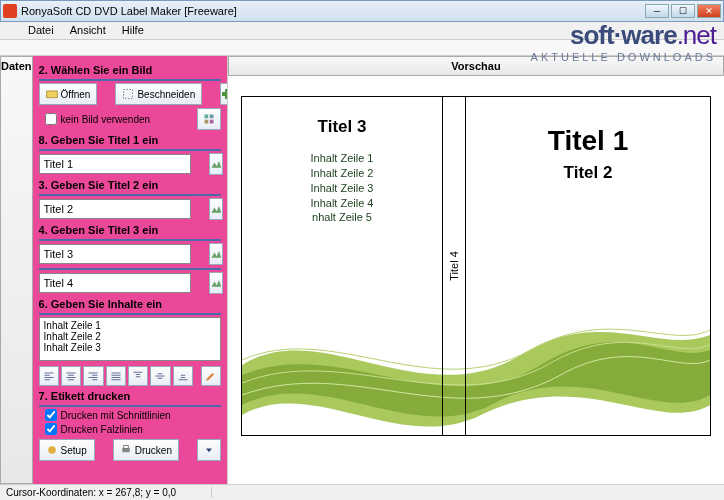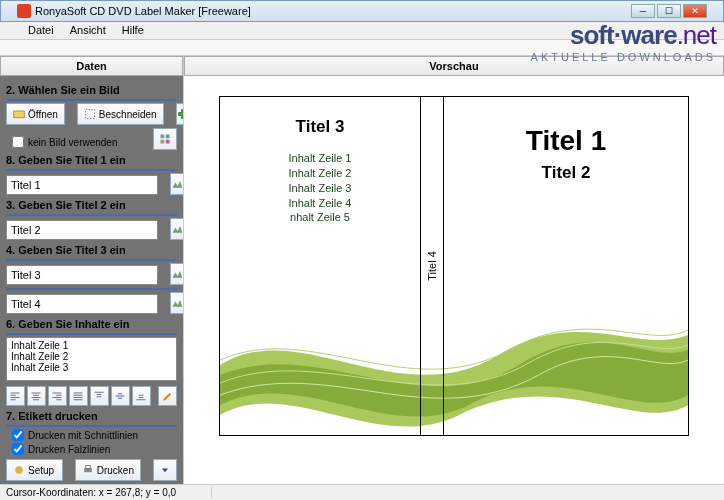--- a/index.html
+++ b/index.html
@@ -1,42 +1,42 @@
 <!DOCTYPE html>
 <html><head>
 <meta charset="utf-8">
 <style>
 * { box-sizing: border-box; margin: 0; padding: 0; font-family: Tahoma, sans-serif; }
 body { background: #fff; width: 724px; height: 500px; overflow: hidden; position: relative; }
 
-.titlebar { height: 22px; background: linear-gradient(#e8f0f8,#d0e0f0); border: 1px solid #7a9ac0; display: flex; align-items: center; padding: 0 16px; font-size: 11px; }
+.titlebar { height: 22px; background: linear-gradient(#e8f0f8,#d0e0f0); border: 1px solid #7a9ac0; display: flex; align-items: center; padding: 0 2px; font-size: 11px; }
 .titlebar .icon { width: 14px; height: 14px; background: #e04020; border-radius: 2px; margin-right: 4px; }
 .titlebar .title { flex: 1; color: #000; }
 .winbtns { display: flex; gap: 2px; }
 .winbtn { width: 24px; height: 14px; border: 1px solid #8aa; background: linear-gradient(#f0f8ff,#c0d8e8); font-size: 9px; display: flex; align-items: center; justify-content: center; }
 .winbtn.close { background: linear-gradient(#f08060,#d04020); color: #fff; }
 
 .menubar { height: 18px; background: #f0f0f0; border-bottom: 1px solid #ccc; display: flex; font-size: 11px; padding-left: 20px; }
 .menubar span { padding: 2px 8px; cursor: default; }
 
 .watermark { position: absolute; right: 8px; top: 20px; text-align: right; z-index: 100; pointer-events: none; }
 .watermark .logo { font-size: 26px; font-weight: bold; color: #3a4a7a; letter-spacing: -1px; }
 .watermark .logo .dot { color: #3a4a7a; }
 .watermark .logo .net { color: #4c1d95; font-weight: normal; }
 .watermark .sub { font-size: 11px; color: #6a7a9a; letter-spacing: 3px; }
 
 .toolbar { height: 16px; border-bottom: 1px solid #ccc; background: #f8f8f8; }
 
 .main { display: flex; height: 428px; }
 .panel-head { background: linear-gradient(#f8f8f8,#e8e8e8); border: 1px solid #aaa; text-align: center; font-size: 11px; font-weight: bold; padding: 3px 0; }
 
-.left { width: 184px; border-right: 1px solid #ccc; background: #737373; display: flex; flex-direction: column; }
+.left { width: 228px; border-right: 1px solid #ccc; background: #ec4899; display: flex; flex-direction: row; }
 .left-body { padding: 4px 6px; font-size: 11px; overflow: hidden; }
 .sect-label { font-weight: bold; font-size: 11px; margin: 4px 0 3px 0; }
-.row { display: flex; gap: 12px; align-items: flex-end; margin-bottom: 3px; }
+.row { display: flex; gap: 18px; align-items: center; margin-bottom: 3px; }
 .btn { height: 22px; border: 1px solid #9ab; background: linear-gradient(#fdfdfd,#e8eef6); font-size: 10px; padding: 0 6px; display: flex; align-items: center; gap: 3px; cursor: default; }
 .btn svg { width: 12px; height: 12px; }
 .iconbtn { width: 24px; height: 22px; padding: 0; justify-content: center; }
 .input { height: 20px; border: 1px solid #888; background: #fff; padding: 0 4px; font-size: 11px; flex: 1; }
 .textarea { width: 100%; height: 44px; border: 1px solid #888; background: #fff; padding: 2px 4px; font-size: 10px; resize: none; white-space: pre; }
 .chk { display: flex; align-items: center; gap: 4px; font-size: 10px; margin: 2px 0 2px 6px; }
 .chk input { width: 12px; height: 12px; }
 .alignrow { display: flex; gap: 2px; margin: 3px 0; }
 .alignrow .iconbtn { width: 22px; height: 20px; }
 .underline { height: 1px; border-bottom: 2px solid #4a6aaa; margin-bottom: 2px; }

